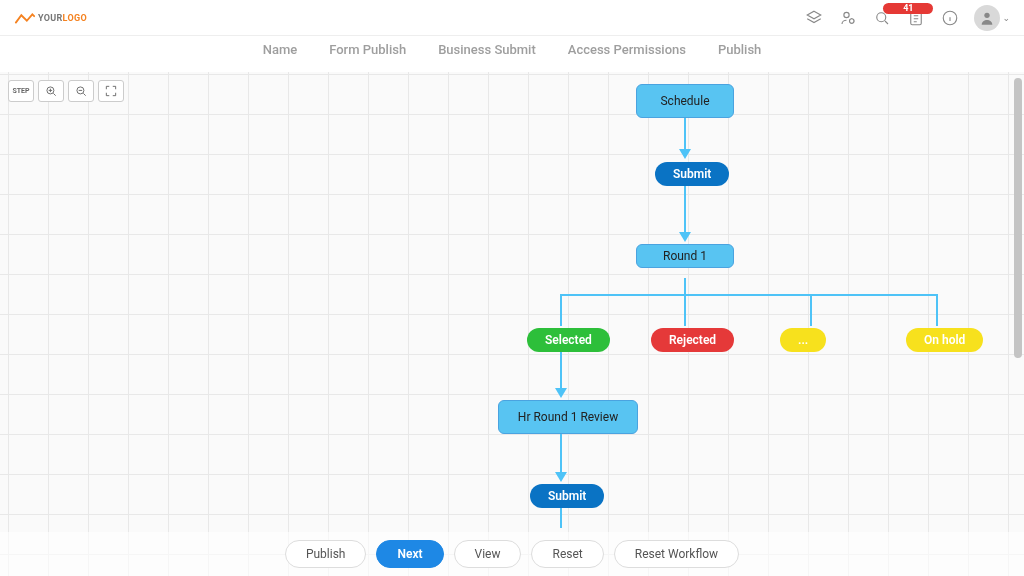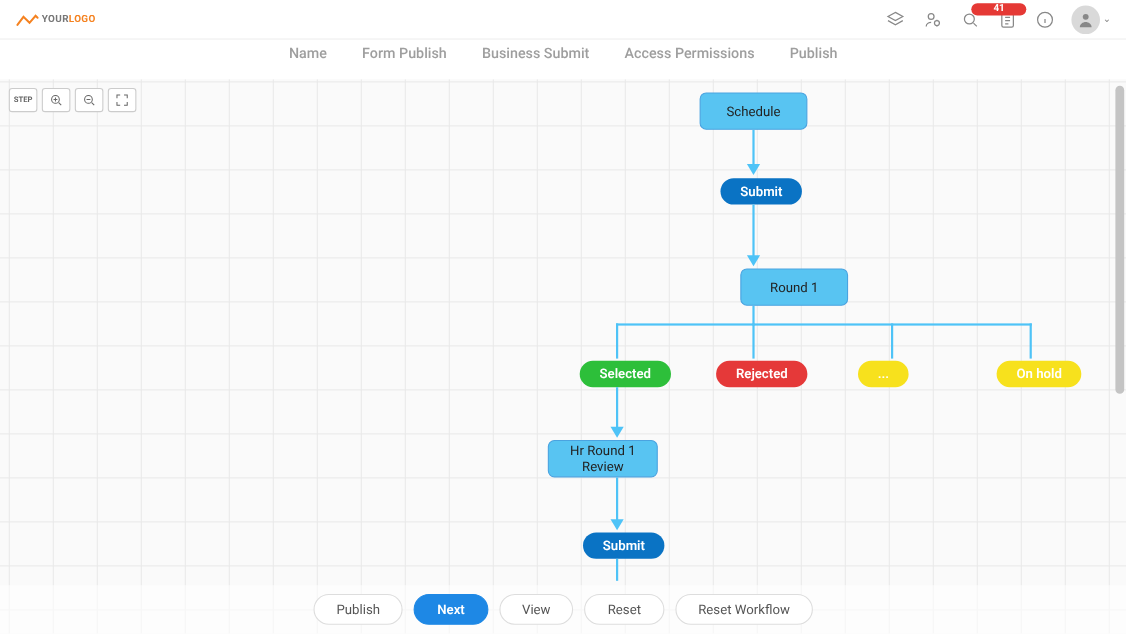--- a/index.html
+++ b/index.html
@@ -134,38 +134,38 @@
   <div class="flow">
 
     <div class="stage light" style="left:636px;top:12px;width:98px;height:34px">Schedule</div>
     <div class="conn" style="left:684px;top:46px;width:2px;height:34px"></div>
     <div class="arrow" style="left:679px;top:77px"></div>
 
     <div class="pill submit" style="left:655px;top:90px">Submit</div>
     <div class="conn" style="left:684px;top:114px;width:2px;height:50px"></div>
     <div class="arrow" style="left:679px;top:160px"></div>
 
-    <div class="stage light" style="left:673px;top:172px;width:98px;height:34px">Round 1</div>
+    <div class="stage light" style="left:636px;top:172px;width:98px;height:24px">Round 1</div>
 
     <div class="conn" style="left:684px;top:206px;width:2px;height:18px"></div>
     <div class="conn" style="left:560px;top:222px;width:378px;height:2px"></div>
     <div class="conn" style="left:560px;top:222px;width:2px;height:32px"></div>
     <div class="conn" style="left:684px;top:222px;width:2px;height:32px"></div>
     <div class="conn" style="left:810px;top:222px;width:2px;height:32px"></div>
     <div class="conn" style="left:936px;top:222px;width:2px;height:32px"></div>
 
     <div class="pill green" style="left:527px;top:256px">Selected</div>
     <div class="pill red" style="left:651px;top:256px">Rejected</div>
     <div class="pill yellow" style="left:780px;top:256px">...</div>
     <div class="pill yellow" style="left:906px;top:256px">On hold</div>
 
     <div class="conn" style="left:560px;top:280px;width:2px;height:40px"></div>
     <div class="arrow" style="left:555px;top:316px"></div>
 
-    <div class="stage light" style="left:498px;top:328px;width:100px;height:34px">Hr Round 1 Review</div>
+    <div class="stage light" style="left:498px;top:328px;width:140px;height:34px">Hr Round 1 Review</div>
     <div class="conn" style="left:560px;top:362px;width:2px;height:42px"></div>
     <div class="arrow" style="left:555px;top:400px"></div>
 
     <div class="pill submit" style="left:530px;top:412px">Submit</div>
     <div class="conn" style="left:560px;top:436px;width:2px;height:20px"></div>
   </div>
 
   <div class="footerbar">
     <button class="btn">Publish</button>
     <button class="btn primary">Next</button>

